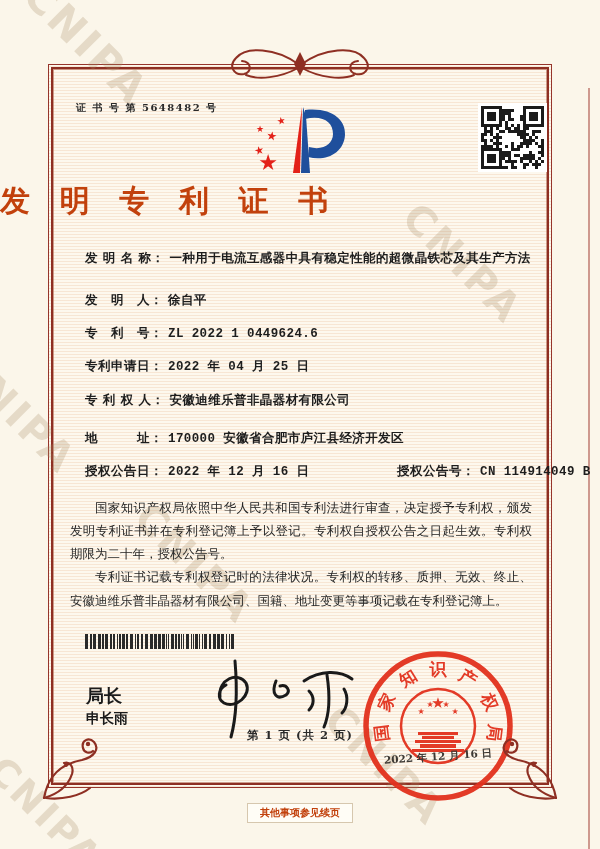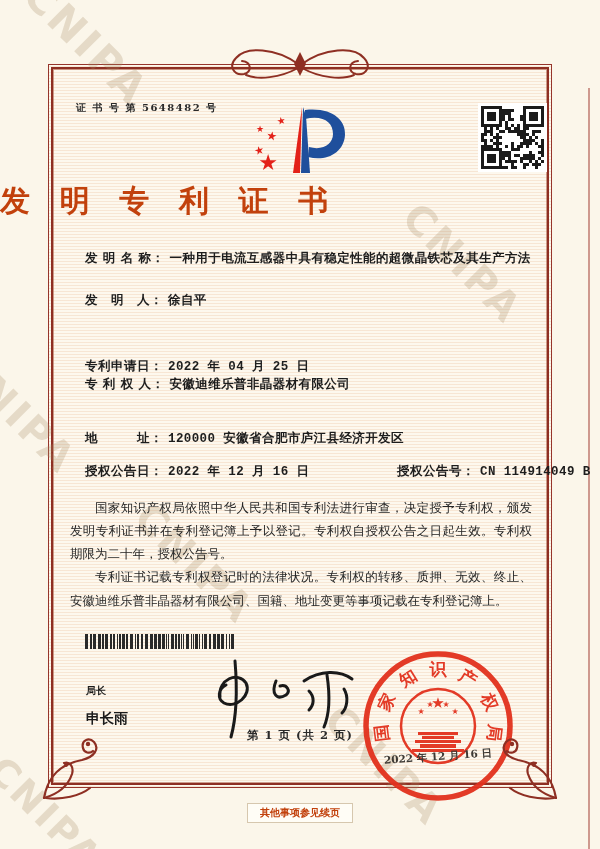--- a/index.html
+++ b/index.html
@@ -25,21 +25,21 @@
   .title{position:absolute;left:0;top:181px;width:100%;text-align:left;font-size:30px;
          font-weight:700;letter-spacing:0.32em;color:#c2410c;white-space:nowrap;}
   .frow{position:absolute;left:85px;white-space:nowrap;font-size:12.5px;font-weight:600;color:#1d1d1d;}
   .frow .lab{letter-spacing:0.5px;}
   .frow .val{margin-left:5px;letter-spacing:0.4px;font-family:Liberation Mono, monospace;}
   .grant2{position:absolute;left:312px;top:0;}
   .body-text{position:absolute;left:70px;top:496px;width:462px;font-size:12.5px;line-height:1.85;
              text-align:justify;color:#262626;font-weight:500;}
   .body-text p{margin:0;text-indent:2em;}
   .barcode{position:absolute;left:85px;top:634px;}
-  .director-title{position:absolute;left:86px;top:684px;font-size:10px;font-weight:700;color:#1b1b1b;}
+  .director-title{position:absolute;left:86px;top:684px;font-size:18px;font-weight:700;color:#1b1b1b;}
   .director-name{position:absolute;left:86px;top:710px;font-size:14px;font-weight:700;color:#1b1b1b;}
   .sig{position:absolute;left:196px;top:655px;}
   .seal{position:absolute;left:358px;top:648px;z-index:3;opacity:0.95;}
   .pageno{position:absolute;left:0;top:728px;width:100%;text-align:center;font-size:11.5px;
           letter-spacing:1px;color:#2a2a2a;font-weight:600;}
   .note{position:absolute;left:50%;top:803px;transform:translateX(-50%);font-size:10px;
         font-weight:600;color:#c2410c;background:#fffdf6;border:1px solid #d6c7ae;
         padding:2px 12px;white-space:nowrap;z-index:2;}
   .edge-line{position:absolute;left:588px;top:88px;width:2px;height:761px;
              background:rgba(150,40,30,0.45);z-index:0;}
@@ -270,28 +270,31 @@
       </svg>
 
     <div class="title">发 明 专 利 证 书</div>
 
     <div class="frow" style="top:250px;">
       <span class="lab">发 明 名 称：</span><span class="val">一种用于电流互感器中具有稳定性能的超微晶铁芯及其生产方法</span>
     </div>
     <div class="frow" style="top:292px;text-align:center;">
       <span class="lab">发　明　人：</span><span class="val">徐自平</span>
     </div>
+    <div class="frow" style="top:325px;">
+      <span class="lab">专　利　号：</span><span class="val">ZL 2022 1 0449624.6</span>
+    </div>
     <div class="frow" style="top:358px;">
       <span class="lab">专利申请日：</span><span class="val">2022 年 04 月 25 日</span>
     </div>
-    <div class="frow" style="top:376px;">
+    <div class="frow" style="top:392px;">
       <span class="lab">专 利 权 人：</span><span class="val">安徽迪维乐普非晶器材有限公司</span>
     </div>
     <div class="frow" style="top:430px;">
-      <span class="lab">地　　　址：</span><span class="val">120000 安徽省合肥市庐江县经济开发区</span>
+      <span class="lab">地　　　址：</span><span class="val">170000 安徽省合肥市庐江县经济开发区</span>
     </div>
     <div class="frow" style="top:463px;">
       <span class="lab">授权公告日：</span><span class="val">2022 年 12 月 16 日</span>
       <span class="grant2">
         <span class="lab">授权公告号：</span><span class="val">CN 114914049 B</span>
       </span>
     </div>
 
     <div class="body-text">
       <p>国家知识产权局依照中华人民共和国专利法进行审查，决定授予专利权，颁发发明专利证书并在专利登记簿上予以登记。专利权自授权公告之日起生效。专利权期限为二十年，授权公告号。</p>

